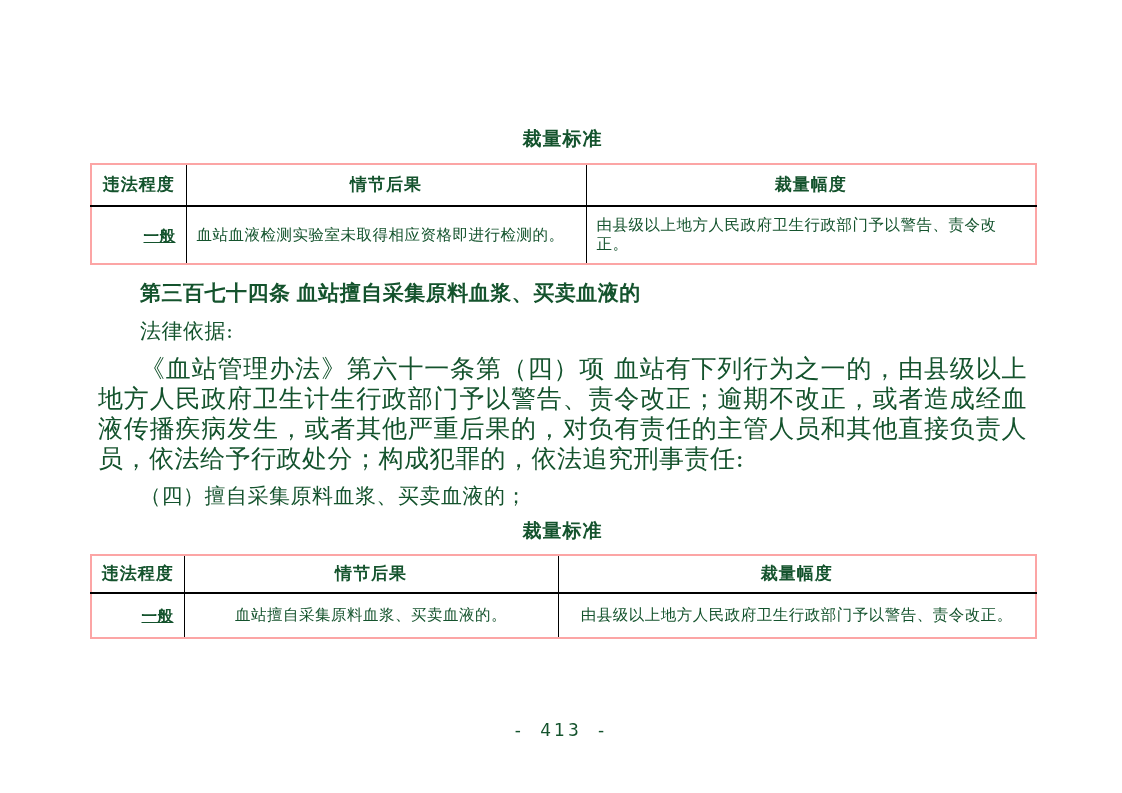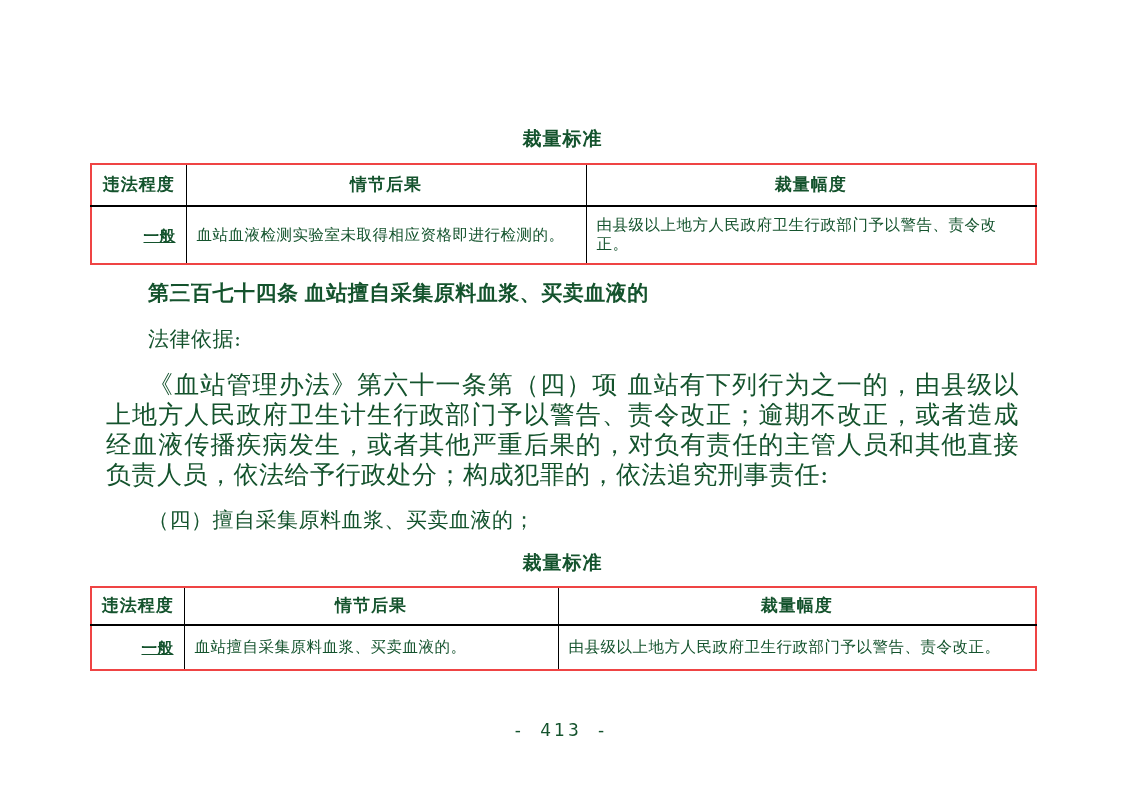--- a/index.html
+++ b/index.html
@@ -28,21 +28,21 @@
     letter-spacing: 1px;
   }
   .table-title.second {
     margin-top: 0;
   }
   table.dtable {
     border-collapse: collapse;
     table-layout: fixed;
     width: 945px;
     margin-top: 11px;
-    border: 2px solid #ef4444;
+    border: 2px solid #fca5a5;
   }
   table.dtable.second { margin-top: 10px; }
   .dtable th {
     border: 1.5px solid #000;
     border-bottom: 2.5px solid #000;
     font-family: "Liberation Sans", sans-serif;
     font-weight: bold;
     font-size: 17px;
     line-height: 22px;
     text-align: center;
@@ -51,28 +51,28 @@
   }
   .dtable.second th { padding: 7px 4px; }
   .dtable td {
     border: 1.5px solid #000;
     font-size: 15.5px;
     line-height: 19px;
     padding: 9px 10px;
     letter-spacing: 0.5px;
     vertical-align: middle;
   }
-  .dtable.second td { padding: 12px 10px; }
+  .dtable.second td { padding: 12px 10px; text-align: center; }
   .dtable td.level {
     text-align: right;
     font-family: "Liberation Sans", sans-serif;
     font-weight: bold;
     text-decoration: underline;
   }
-  p { margin: 16px; }
+  p { margin: 8px; }
   .heading {
     font-family: "Liberation Sans", sans-serif;
     font-weight: bold;
     font-size: 21px;
     line-height: 30px;
     text-indent: 42px;
     text-align: justify;
     letter-spacing: 0.5px;
   }
   .heading.a374 { margin-top: 13px; }

